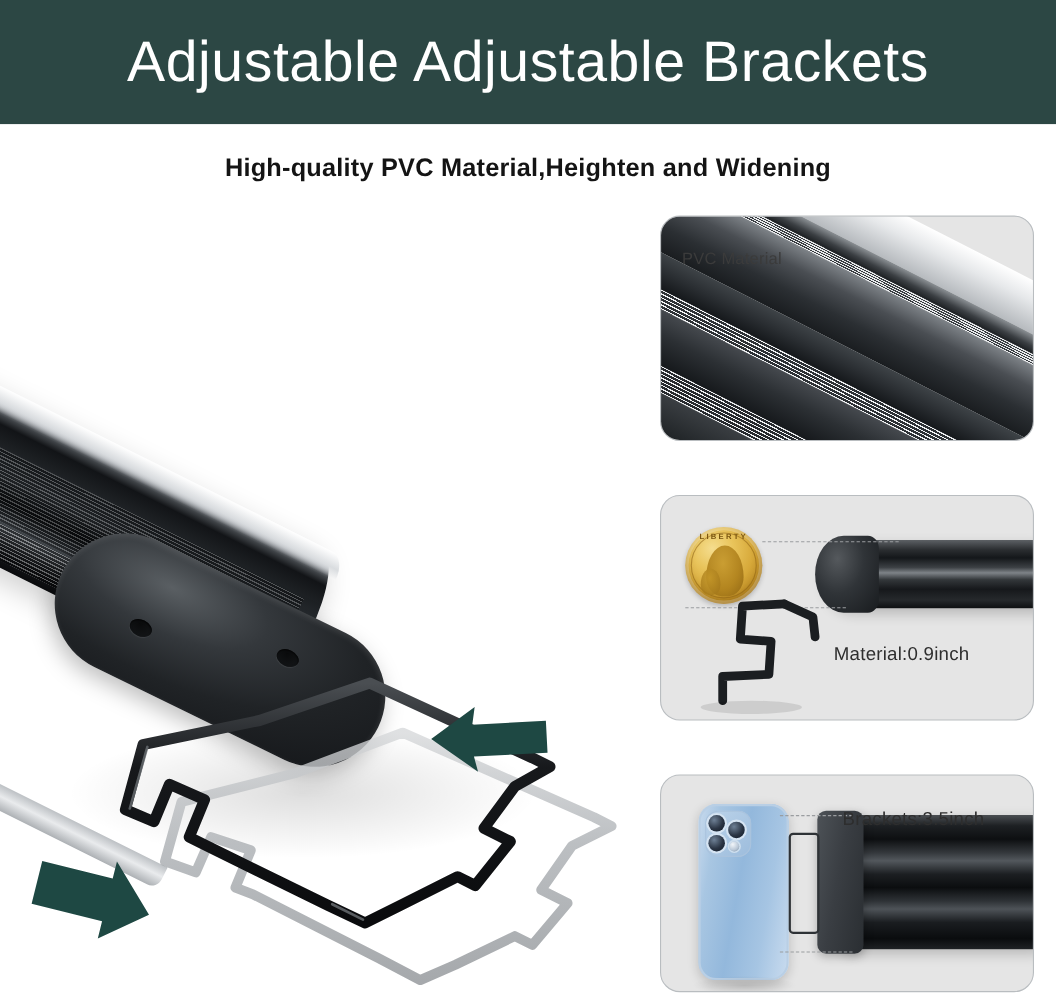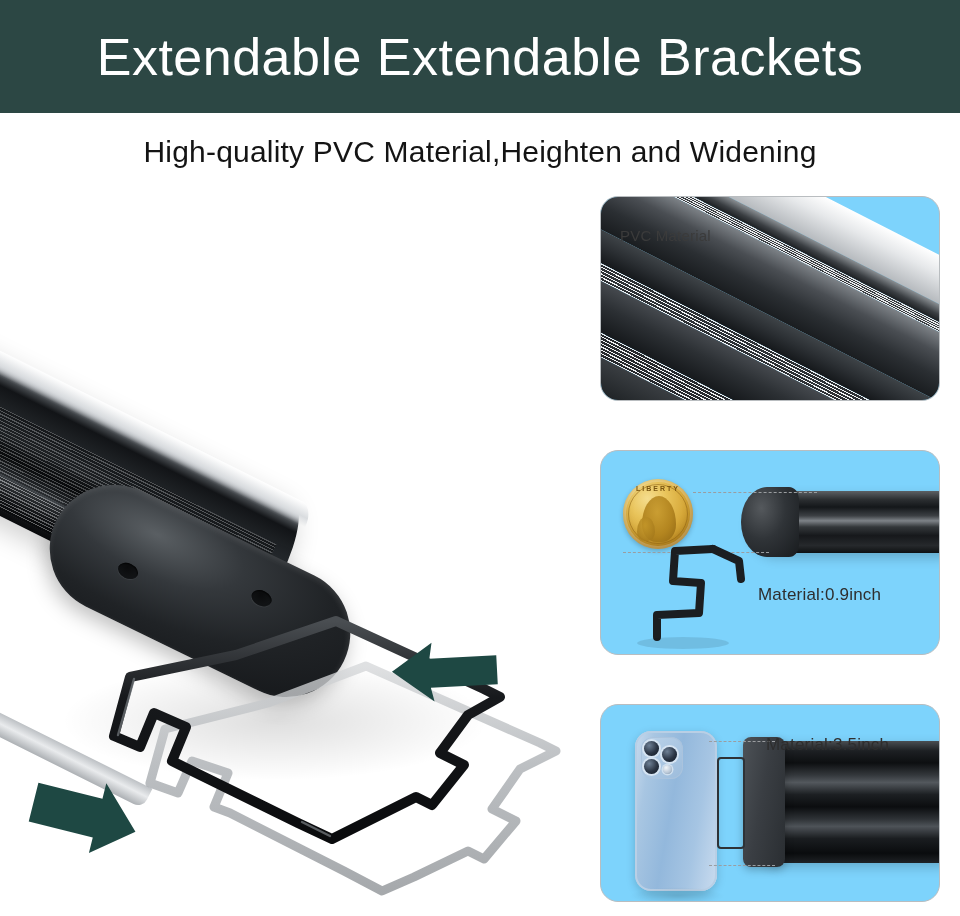--- a/index.html
+++ b/index.html
@@ -31,22 +31,22 @@
     white-space: nowrap;
   }
   #subtitle-bar {
     position: absolute; left: 0; top: 113px;
     width: 960px; height: 78px;
     background: #ffffff;
     display: flex; align-items: center; justify-content: center;
   }
   #subtitle-text {
     color: #141414;
-    font-size: 30px;
-    font-weight: 400;
+    font-size: 23px;
+    font-weight: 700;
     letter-spacing: 0.2px;
     white-space: nowrap;
   }
 
   
   #hero {
     position: absolute;
     left: 0; top: 191px;
     width: 596px; height: 725px;
     background: #ffffff;
@@ -142,21 +142,21 @@
   
   #bracket-layer {
     position: absolute; left: 0; top: 0;
     width: 596px; height: 725px;
     pointer-events: none;
   }
 
   
   .card {
     position: absolute;
-    background: #7dd3fc;
+    background: #e5e5e5;
     border: 1.4px solid #b9bdc0;
     border-radius: 18px;
     overflow: hidden;
   }
   #card-pvc      { left: 600px; top: 196px; width: 340px; height: 205px; }
   #card-heighten { left: 600px; top: 450px; width: 340px; height: 205px; }
   #card-widening { left: 600px; top: 704px; width: 340px; height: 198px; }
 
   .card-label {
     position: absolute;
@@ -311,21 +311,21 @@
     border-radius: 50%;
     background: radial-gradient(ellipse at 50% 50%, rgba(0,0,0,0.13) 0%, rgba(0,0,0,0) 70%);
   }
 </style>
 </head>
 <body>
 
 <div id="page">
 
   <div id="header-band">
-    <div id="header-title">Extendable Extendable Brackets</div>
+    <div id="header-title">Adjustable Adjustable Brackets</div>
   </div>
 
   <div id="subtitle-bar">
     <div id="subtitle-text">High-quality PVC Material,Heighten and Widening</div>
   </div>
 
   <div id="hero">
 
     <div class="shadow-ellipse" style="left:60px; top:470px; width:430px; height:120px;"></div>
 
@@ -485,16 +485,16 @@
 
     <div id="bar3"></div>
     <div id="bar3-cap"></div>
     <div id="bar3-wire"></div>
 
     <div class="dashline" id="w-dash-top"></div>
     <div class="dashline" id="w-dash-bottom"></div>
 
     <div class="shadow-ellipse" style="left:28px; top:182px; width:96px; height:18px;"></div>
 
-    <div class="card-label" id="widening-label" style="left:165px; top:30px;">Material:3.5inch</div>
+    <div class="card-label" id="widening-label" style="left:165px; top:30px;">Brackets:3.5inch</div>
   </div>
 
 </div>
 
 </body></html>

